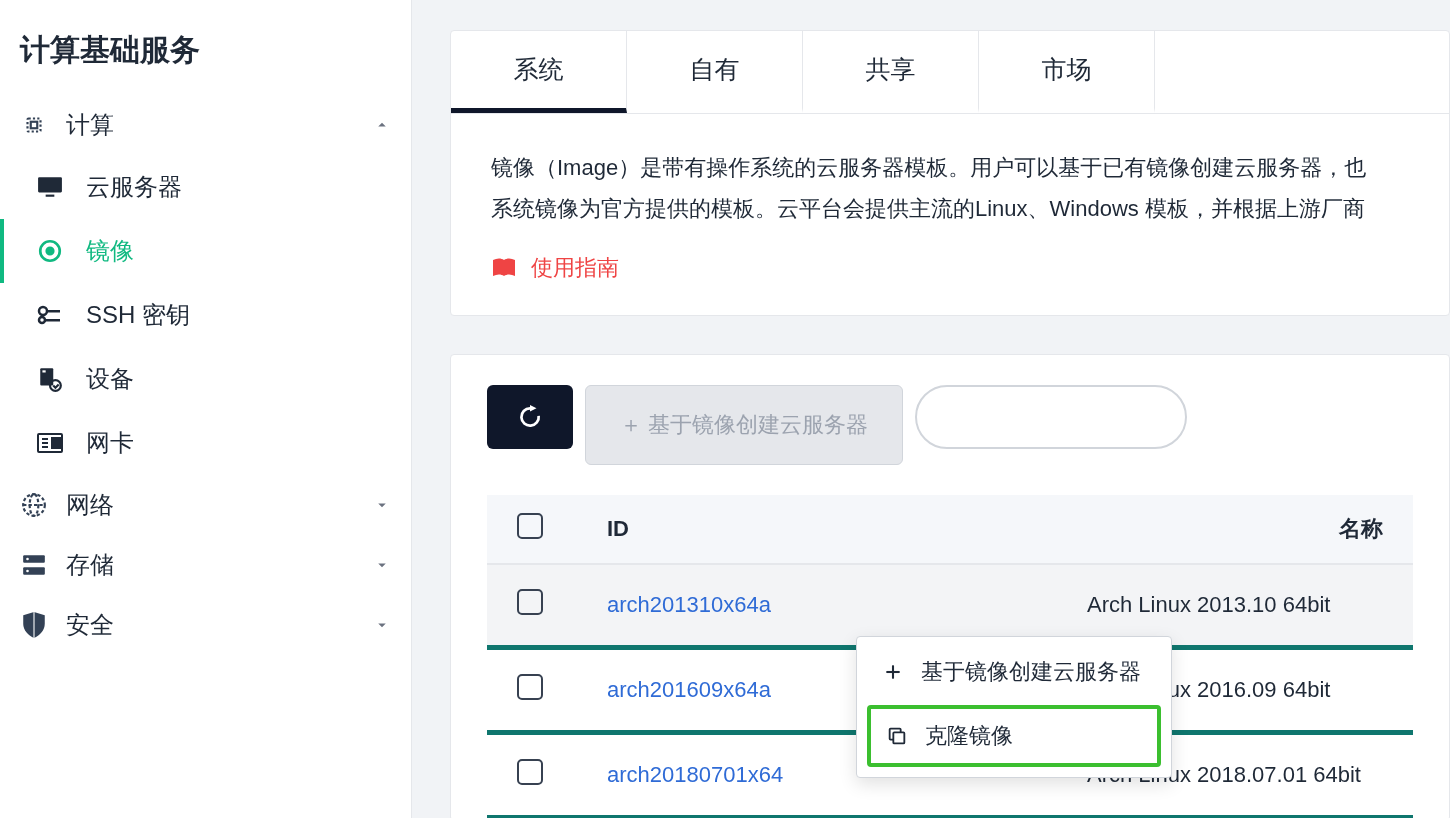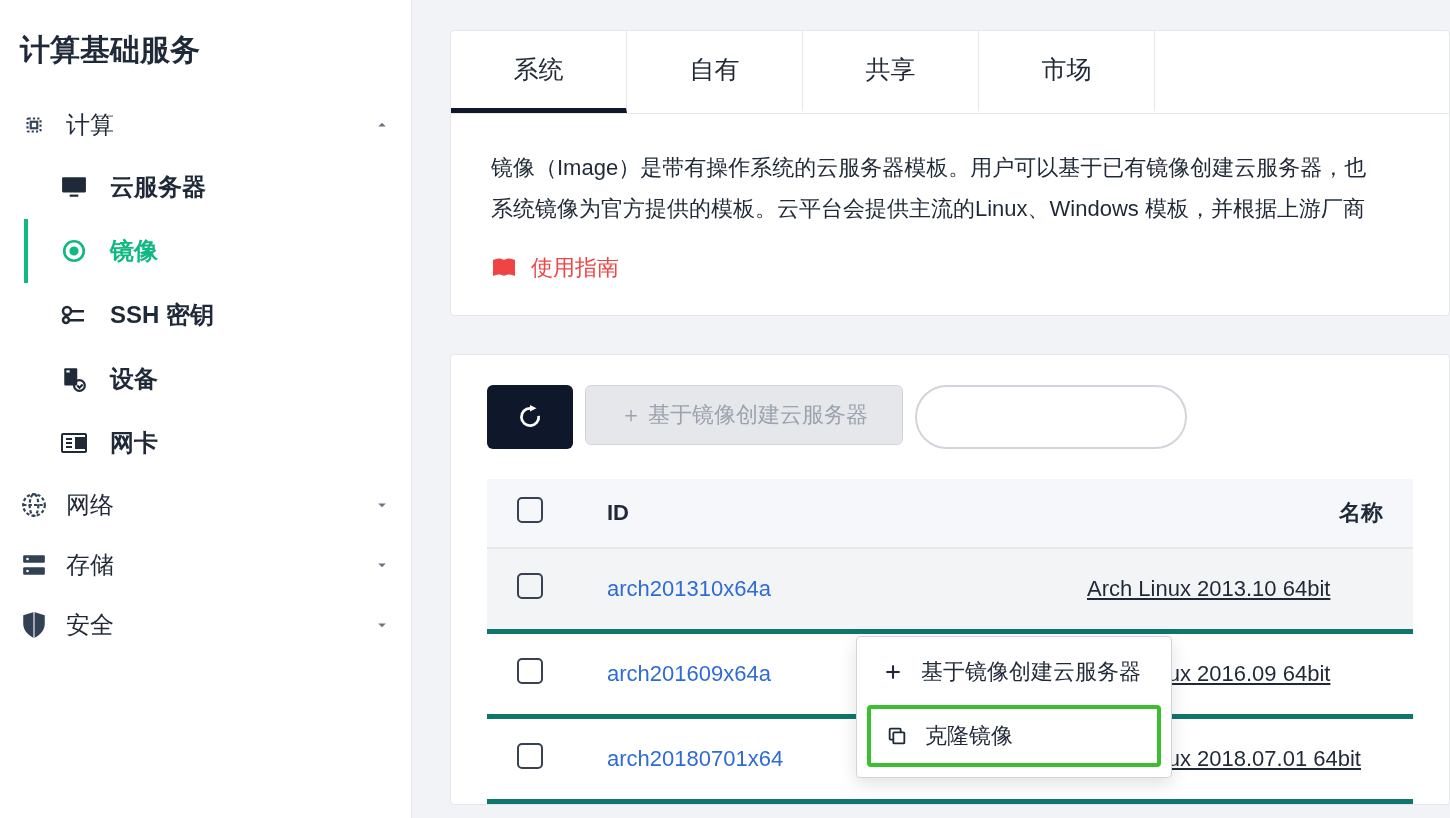--- a/index.html
+++ b/index.html
@@ -39,22 +39,20 @@
       display: flex;
       align-items: center;
       justify-content: center;
       color: #334155;
     }
     .nav-group .chevron {
       margin-left: auto;
       color: #6b7280;
     }
     .nav-sub {
-      padding-left: 24px;
-      font-weight: bold;
     }
     .nav-item {
       display: flex;
       align-items: center;
       padding: 16px 20px 16px 32px;
       font-size: 24px;
       cursor: pointer;
       color: #1f2937;
       border-left: 4px solid transparent;
     }
@@ -128,21 +126,21 @@
       background: #0f172a;
       color: #fff;
       border: none;
       border-radius: 6px;
       cursor: pointer;
       display: flex;
       align-items: center;
       justify-content: center;
     }
     .btn-create {
-      height: 60px;
+      height: 80px;
       padding: 0 34px;
       background: #e5e7eb;
       color: #9ca3af;
       border: 1px solid #d1d5db;
       border-radius: 6px;
       font-size: 22px;
       cursor: not-allowed;
       display: flex;
       align-items: center;
     }
@@ -171,21 +169,21 @@
       display: flex;
       align-items: center;
       padding: 24px 30px;
       font-size: 22px;
       border-bottom: 5px solid #0f766e;
       position: relative;
     }
     .trow.highlight { background: #f3f4f6; }
     .td-check { width: 90px; }
     .td-id { width: 480px; color: #2f6bd6; }
-    .td-name { flex: 1; color: #1f2937; text-decoration: underline; }
+    .td-name { flex: 1; color: #1f2937; }
     .checkbox {
       width: 26px;
       height: 26px;
       border: 2.5px solid #374151;
       border-radius: 5px;
       cursor: pointer;
       display: inline-block;
     }
 
     .context-menu {

